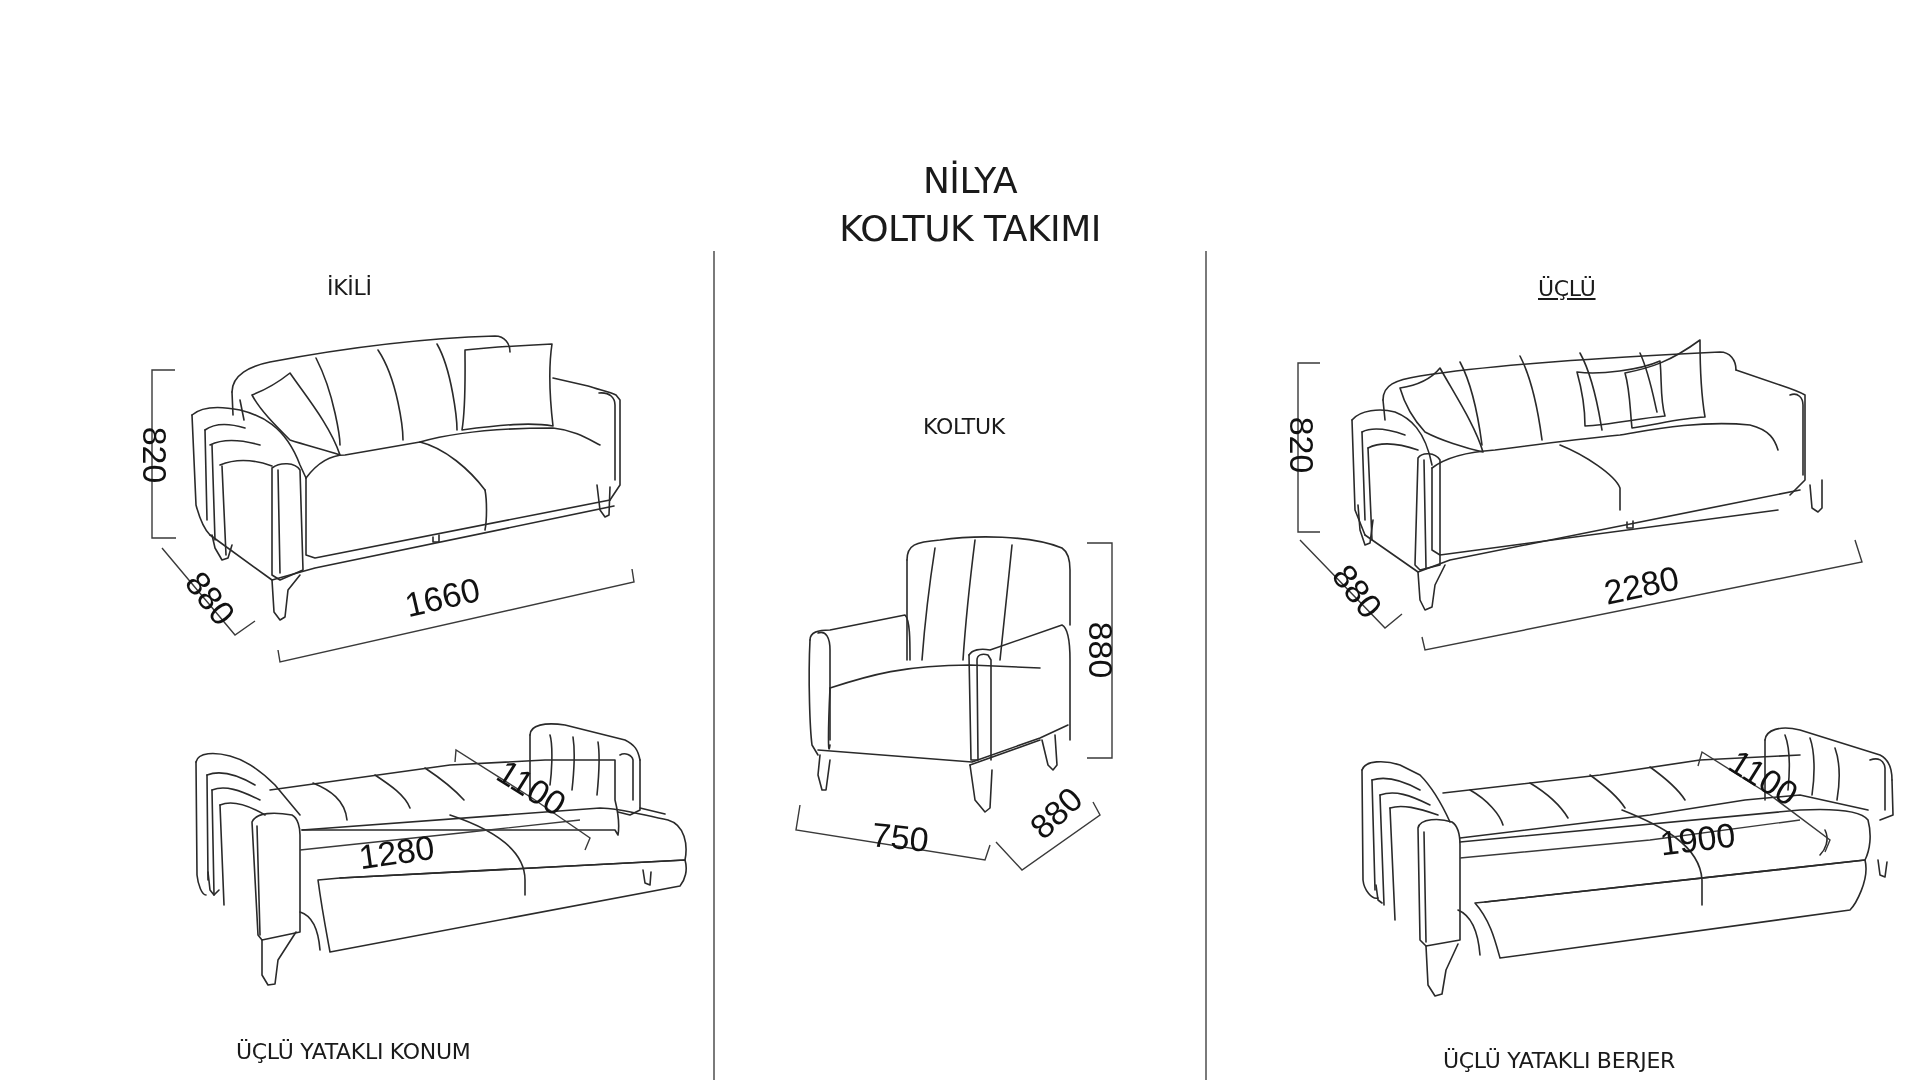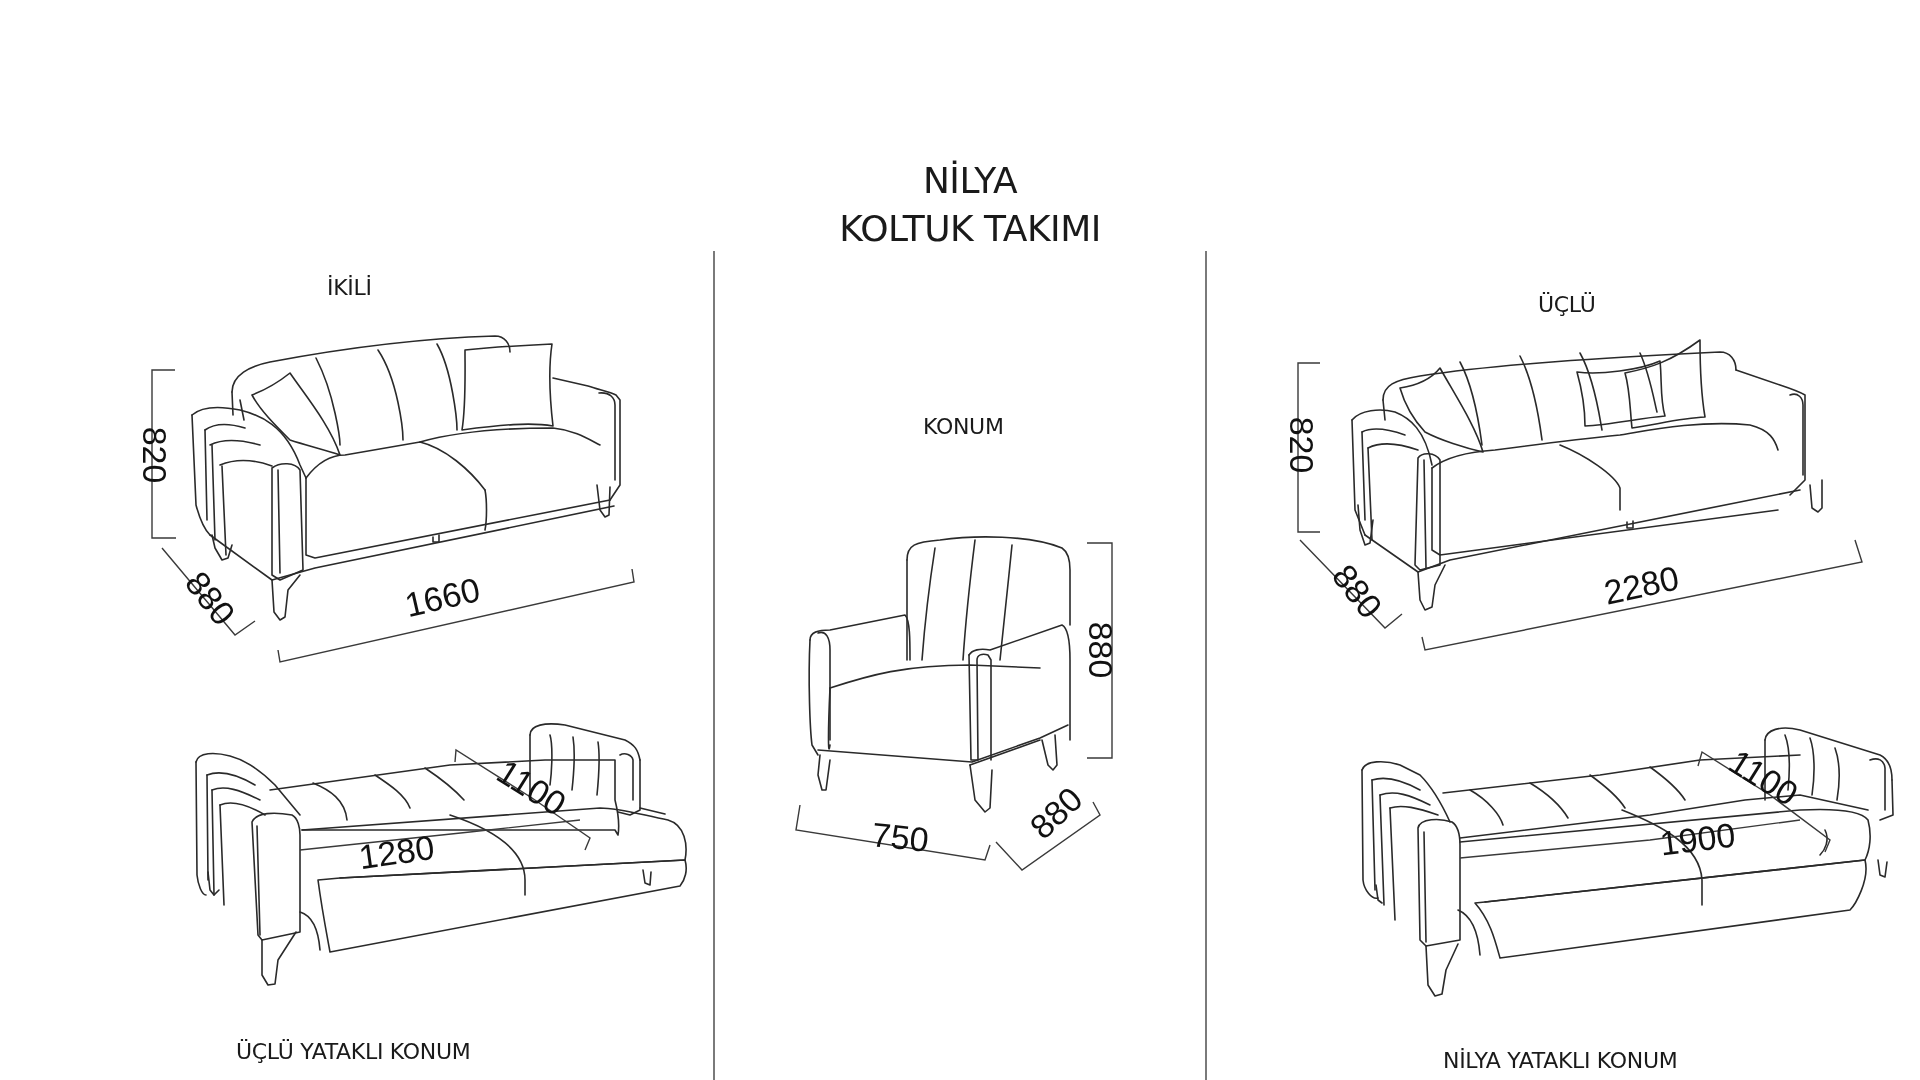--- a/index.html
+++ b/index.html
@@ -20,23 +20,23 @@
 <body>
 
 <div class="title l1">NİLYA</div>
 <div class="title l2">KOLTUK TAKIMI</div>
 
 <div class="divider" style="left:713px;"></div>
 <div class="divider" style="left:1205px;"></div>
 
 <div class="label" style="left:327px; top:275px;">İKİLİ</div>
 <div class="label" style="left:236px; top:1039px;">ÜÇLÜ YATAKLI KONUM</div>
-<div class="label" style="left:923px; top:414px;">KONUM</div>
-<div class="label" style="left:1538px; top:292px;">ÜÇLÜ</div>
-<div class="label" style="left:1443px; top:1048px;">NİLYA YATAKLI KONUM</div>
+<div class="label" style="left:923px; top:414px;">KOLTUK</div>
+<div class="label" style="left:1538px; top:276px;text-decoration:underline;">ÜÇLÜ</div>
+<div class="label" style="left:1443px; top:1048px;">ÜÇLÜ YATAKLI BERJER</div>
 
 <svg class="drawing" viewBox="0 0 1920 1080" xmlns="http://www.w3.org/2000/svg">
 
   <g>
 
     <path class="ln" d="M232,392 C232,375 250,366 270,362 C360,345 430,338 495,336 C505,336 510,344 510,352"></path>
     <path class="ln" d="M232,392 L233,415 M240,400 L244,420"></path>
 
     <path class="ln" d="M316,358 C335,395 340,440 340,445"></path>
     <path class="ln" d="M378,350 C398,380 403,430 403,440"></path>

